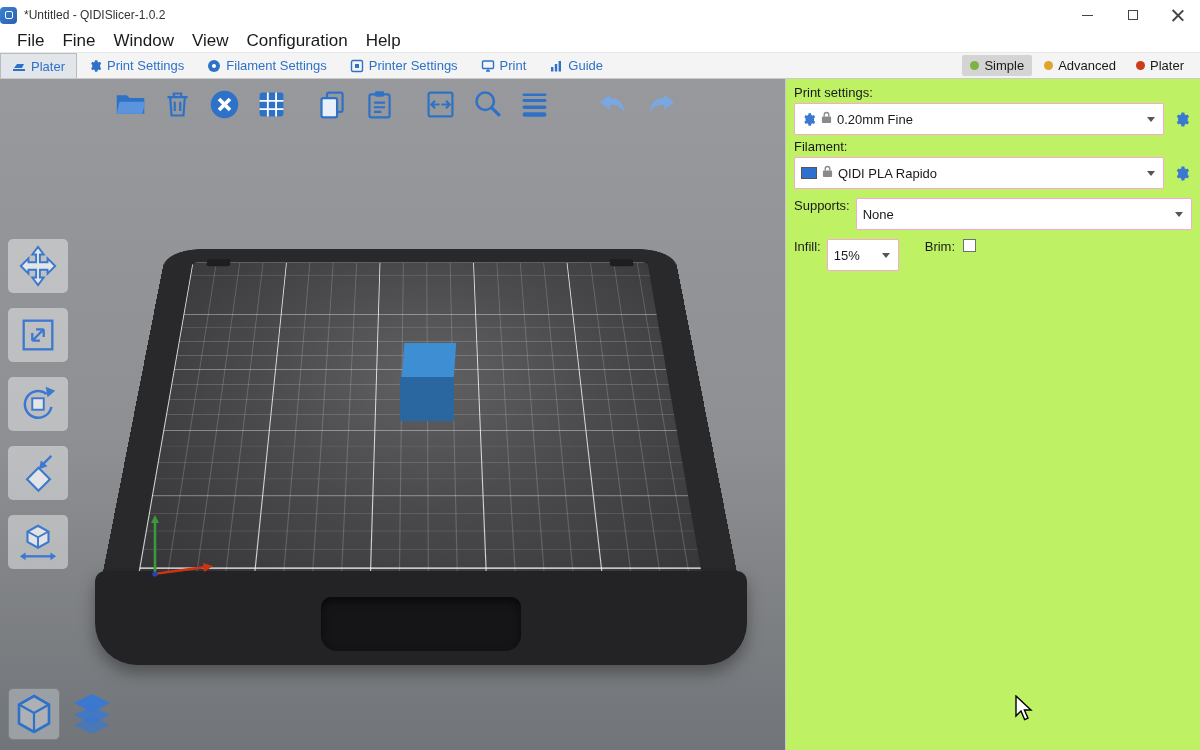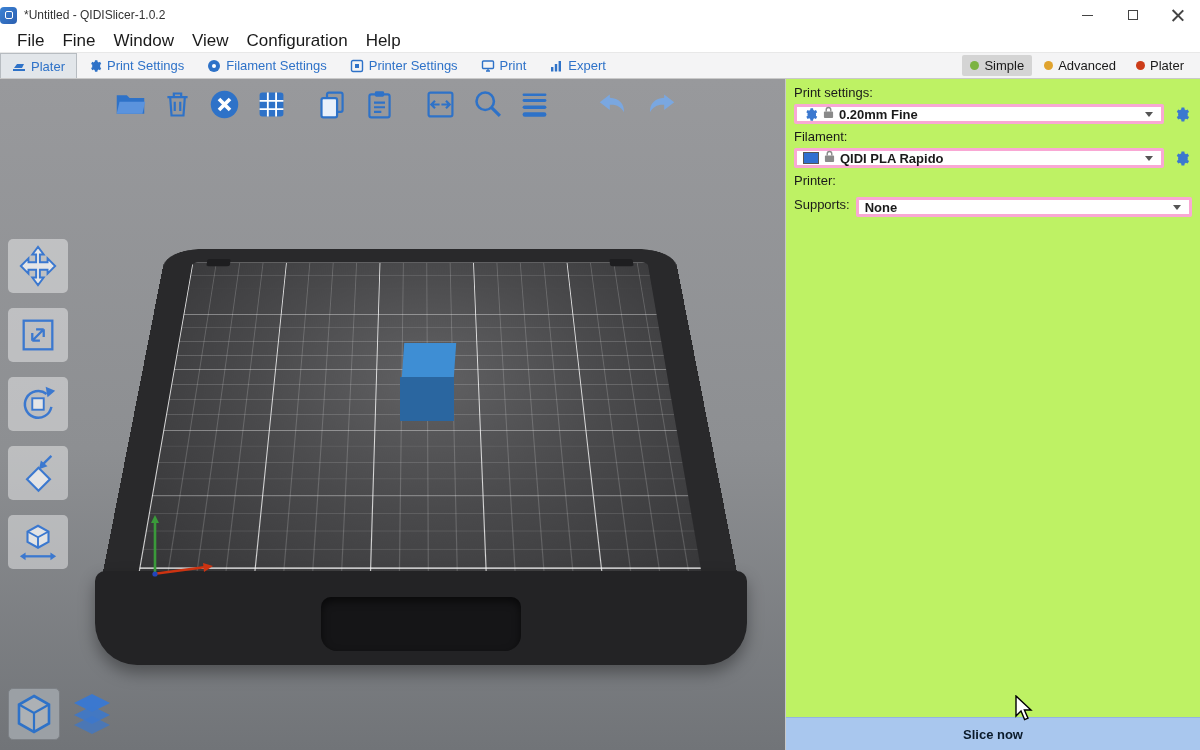--- a/index.html
+++ b/index.html
@@ -77,22 +77,22 @@
                  box-shadow:0 8px 16px rgba(0,0,0,0.35); }
   .handle-notch { position:absolute; left:50%; transform:translateX(-50%); top:26px; width:200px; height:54px;
                   background:#151517; border-radius:10px 10px 16px 16px; box-shadow:inset 0 4px 8px rgba(0,0,0,0.6); }
   .cube-top { position:absolute; left:403px; top:264px; width:52px; height:35px; background:#3e8ed4; transform:skewX(-4deg); }
   .cube-front { position:absolute; left:400px; top:298px; width:54px; height:44px; background:#2a66a0; }
   .axes { position:absolute; left:144px; top:432px; }
 
   
   .s-label { margin:2px 0 3px 0; }
   .combo-row { display:flex; align-items:center; margin-bottom:4px; }
-  .combo { flex:1; height:20px; background:#fff; border:3px solid #f9a8d4; border-radius:2px;
-           display:flex; align-items:center; gap:5px; padding:0 6px;font-weight:bold; }
+  .combo { flex:1; height:32px; background:#fff; border:1px solid #f9a8d4; border-radius:2px;
+           display:flex; align-items:center; gap:5px; padding:0 6px; }
   .combo .val { flex:0 1 auto; }
   .caret { width:0; height:0; border-left:4px solid transparent; border-right:4px solid transparent; border-top:5px solid #555; margin-left:auto; margin-right:2px; }
   .swatch { width:16px; height:12px; background:#2f6fd0; border:1px solid #555; }
   .gear-btn { width:22px; height:22px; margin-left:6px; display:flex; align-items:center; justify-content:center; }
   .gear-btn svg { width:17px; height:17px; }
   .inline-row { display:flex; align-items:flex-start; margin-top:9px; margin-bottom:0; }
   .inline-row .lbl { margin-right:6px; }
   .combo.supports { flex:1; }
   .combo.infill { width:72px; flex:none; }
   .brim-lbl { margin-left:26px; margin-right:8px; }
@@ -169,21 +169,21 @@
         <path d="M5 12h4M7 9.5V12" stroke="#2e72c8" stroke-width="1.4"></path>
       </svg>
     <span>Print</span>
   </div>
   <div class="tab icon-blue">
     <svg viewBox="0 0 14 14">
         <rect x="2" y="8" width="2.4" height="4.5" fill="#2e72c8"></rect>
         <rect x="5.8" y="5" width="2.4" height="7.5" fill="#2e72c8"></rect>
         <rect x="9.6" y="2" width="2.4" height="10.5" fill="#2e72c8"></rect>
       </svg>
-    <span>Expert</span>
+    <span>Guide</span>
   </div>
 
   <div class="modes">
     <div class="mode active">
       <span class="dot dot-simple"></span>
       <span>Simple</span>
     </div>
     <div class="mode">
       <span class="dot dot-advanced"></span>
       <span>Advanced</span>
@@ -385,32 +385,37 @@
         <span class="val">QIDI PLA Rapido</span>
         <span class="caret"></span>
       </div>
       <div class="gear-btn">
         <svg viewBox="0 0 24 24">
             <path fill="#3b78cf" d="M12 8a4 4 0 100 8 4 4 0 000-8zm8.9 4c0-.7-.1-1.3-.3-2l2.1-1.6-2-3.5-2.5 1a7 7 0 00-1.7-1L16 2h-4l-.5 2.9a7 7 0 00-1.7 1l-2.5-1-2 3.5L7.4 10a7 7 0 000 4l-2.1 1.6 2 3.5 2.5-1a7 7 0 001.7 1L12 22h4l.5-2.9a7 7 0 001.7-1l2.5 1 2-3.5-2.1-1.6c.2-.7.3-1.3.3-2z"></path>
           </svg>
       </div>
     </div>
 
-    <div class="s-label">Printer:</div>
 
     <div class="inline-row">
       <span class="lbl">Supports:</span>
       <div class="combo supports">
         <span class="val">None</span>
         <span class="caret"></span>
       </div>
     </div>
 
-
-    <div class="slice-btn">
-      <span>Slice now</span>
-    </div>
+    <div class="inline-row">
+      <span class="lbl">Infill:</span>
+      <div class="combo infill">
+        <span class="val">15%</span>
+        <span class="caret"></span>
+      </div>
+      <span class="brim-lbl">Brim:</span>
+      <span class="checkbox"></span>
+    </div>
+
   </div>
 </div>
 
 <svg class="cursor" width="20" height="28" viewBox="0 0 20 28">
   <path d="M2 1v20l5-5 3.6 8.6 3.4-1.4L10.4 15H17z" fill="#fff" stroke="#000" stroke-width="1.4"></path>
 </svg>
 
 </body></html>

